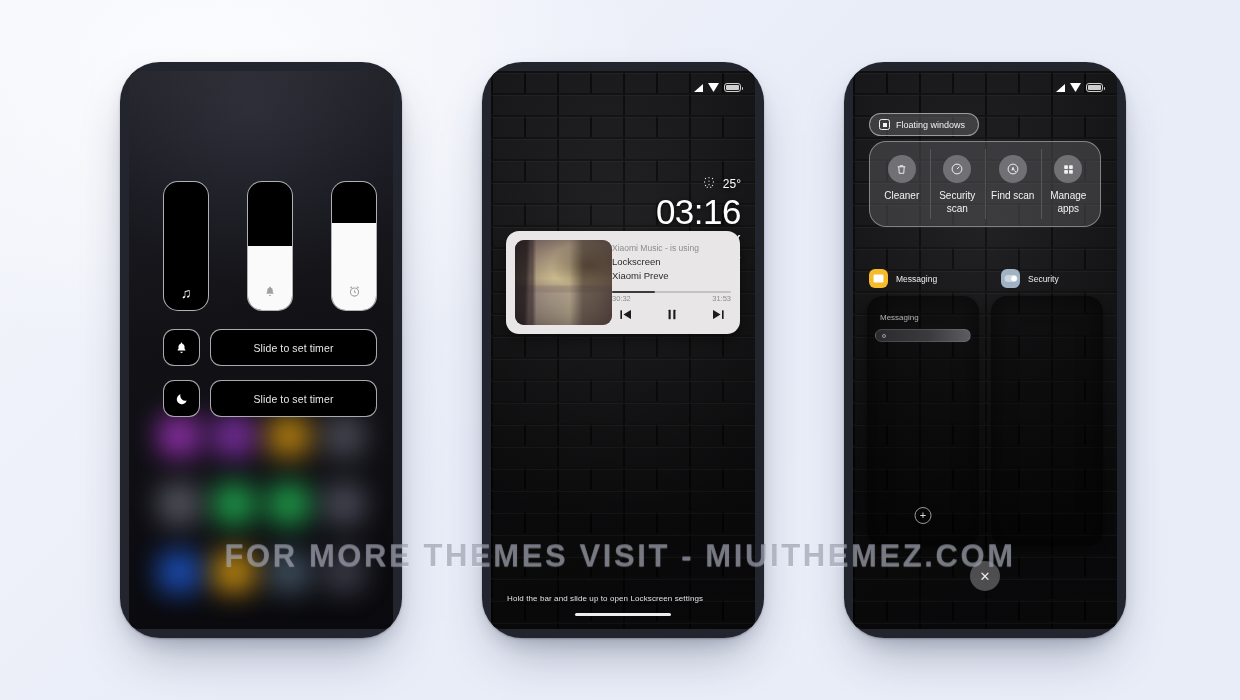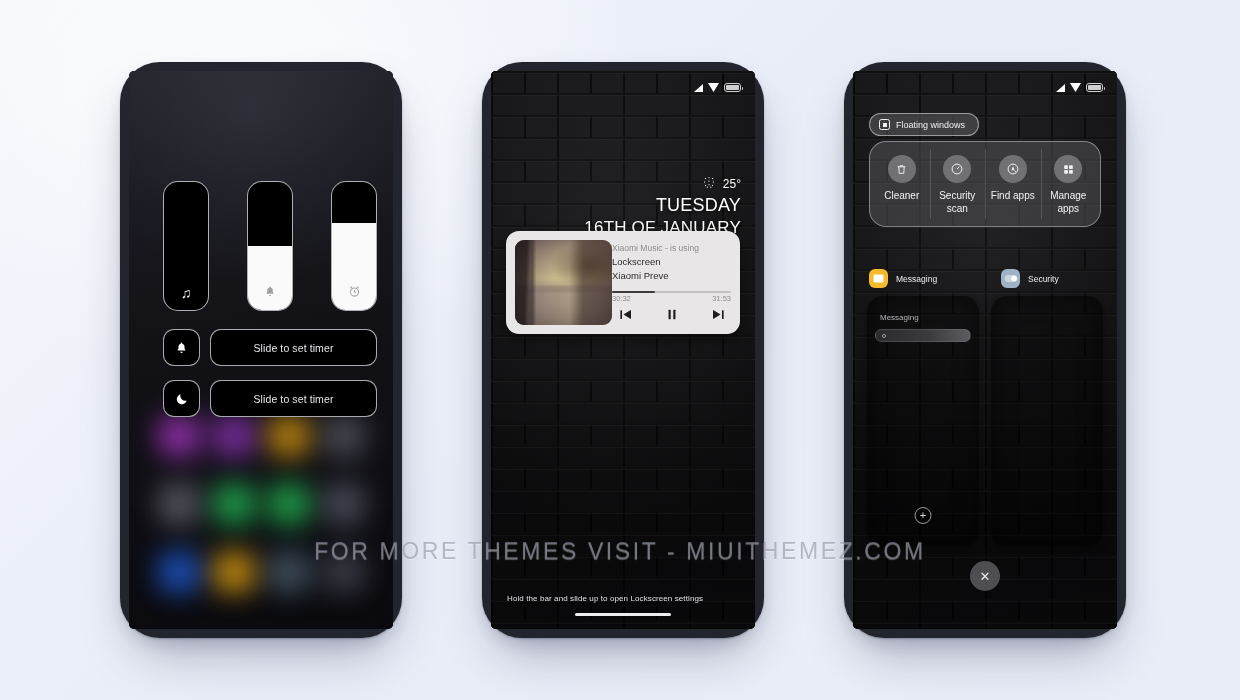--- a/index.html
+++ b/index.html
@@ -32,21 +32,21 @@
     padding: 9px;
     box-shadow:
       0 26px 50px -14px rgba(45,52,78,0.38),
       0 8px 18px -6px rgba(45,52,78,0.22),
       0 1px 2px rgba(0,0,0,0.25);
   }
   .phone-screen {
     position: relative;
     width: 100%;
     height: 100%;
-    border-radius: 5px;
+    border-radius: 10px;
     overflow: hidden;
     background: #0b0b0d;
     padding-left: 24px;
   }
 
   #phone-1 { left: 120px; top: 62px;  width: 282px; height: 576px; }
   #phone-2 { left: 482px; top: 62px;  width: 282px; height: 576px; }
   #phone-3 { left: 844px; top: 62px;  width: 282px; height: 576px; }
 
   
@@ -553,22 +553,22 @@
     font-size: 13px;
     z-index: 7;
   }
 
   
   .watermark {
     position: absolute;
     left: 0; right: 0;
     top: 538px;
     text-align: center;
-    font-size: 23px;
-    font-weight: 400;
+    font-size: 31px;
+    font-weight: 700;
     letter-spacing: 2.6px;
     color: rgba(138,142,158,0.58);
     text-shadow: 0 1px 1px rgba(255,255,255,0.35);
     z-index: 20;
     pointer-events: none;
     white-space: nowrap;
   }
 </style>
 </head>
 <body>
@@ -681,20 +681,21 @@
                 <circle cx="19.5" cy="12" r="1.1"></circle>
                 <circle cx="6" cy="18" r="1.1"></circle>
                 <circle cx="12" cy="16.5" r="1.1"></circle>
                 <circle cx="18" cy="18" r="1.1"></circle>
                 <circle cx="9" cy="21" r="1.1"></circle>
                 <circle cx="15" cy="21" r="1.1"></circle>
               </svg>
           </span>
           <span class="lock-temp">25°</span>
         </div>
+        <div class="lock-time">03:16</div>
         <div class="lock-day">TUESDAY</div>
         <div class="lock-date">16TH OF JANUARY</div>
       </div>
 
       <div class="music-widget">
         <div class="album-art"></div>
         <div class="music-body">
           <div class="music-using">Xiaomi Music - is using</div>
           <div class="music-title">Lockscreen</div>
           <div class="music-artist">Xiaomi Preve</div>
@@ -772,21 +773,21 @@
             <span>Security</span><br><span>scan</span>
           </span>
         </div>
         <div class="fw-action">
           <span class="fw-action-icon">
             <svg width="14" height="14" viewBox="0 0 24 24" fill="none" stroke="#f0f0f2" stroke-width="1.7">
                 <circle cx="12" cy="12" r="8.4"></circle>
                 <path d="M10.2 14.4 12 9.2l1.8 5.2M10.9 13h2.2M14.6 14.6l2.4 2.6"></path>
               </svg>
           </span>
-          <span class="fw-action-label">Find apps</span>
+          <span class="fw-action-label">Find scan</span>
         </div>
         <div class="fw-action">
           <span class="fw-action-icon">
             <svg width="13" height="13" viewBox="0 0 24 24" fill="#f0f0f2">
                 <rect x="4" y="4" width="7" height="7" rx="1.4"></rect>
                 <rect x="13" y="4" width="7" height="7" rx="1.4"></rect>
                 <rect x="4" y="13" width="7" height="7" rx="1.4"></rect>
                 <rect x="13" y="13" width="7" height="7" rx="1.4"></rect>
               </svg>
           </span>

